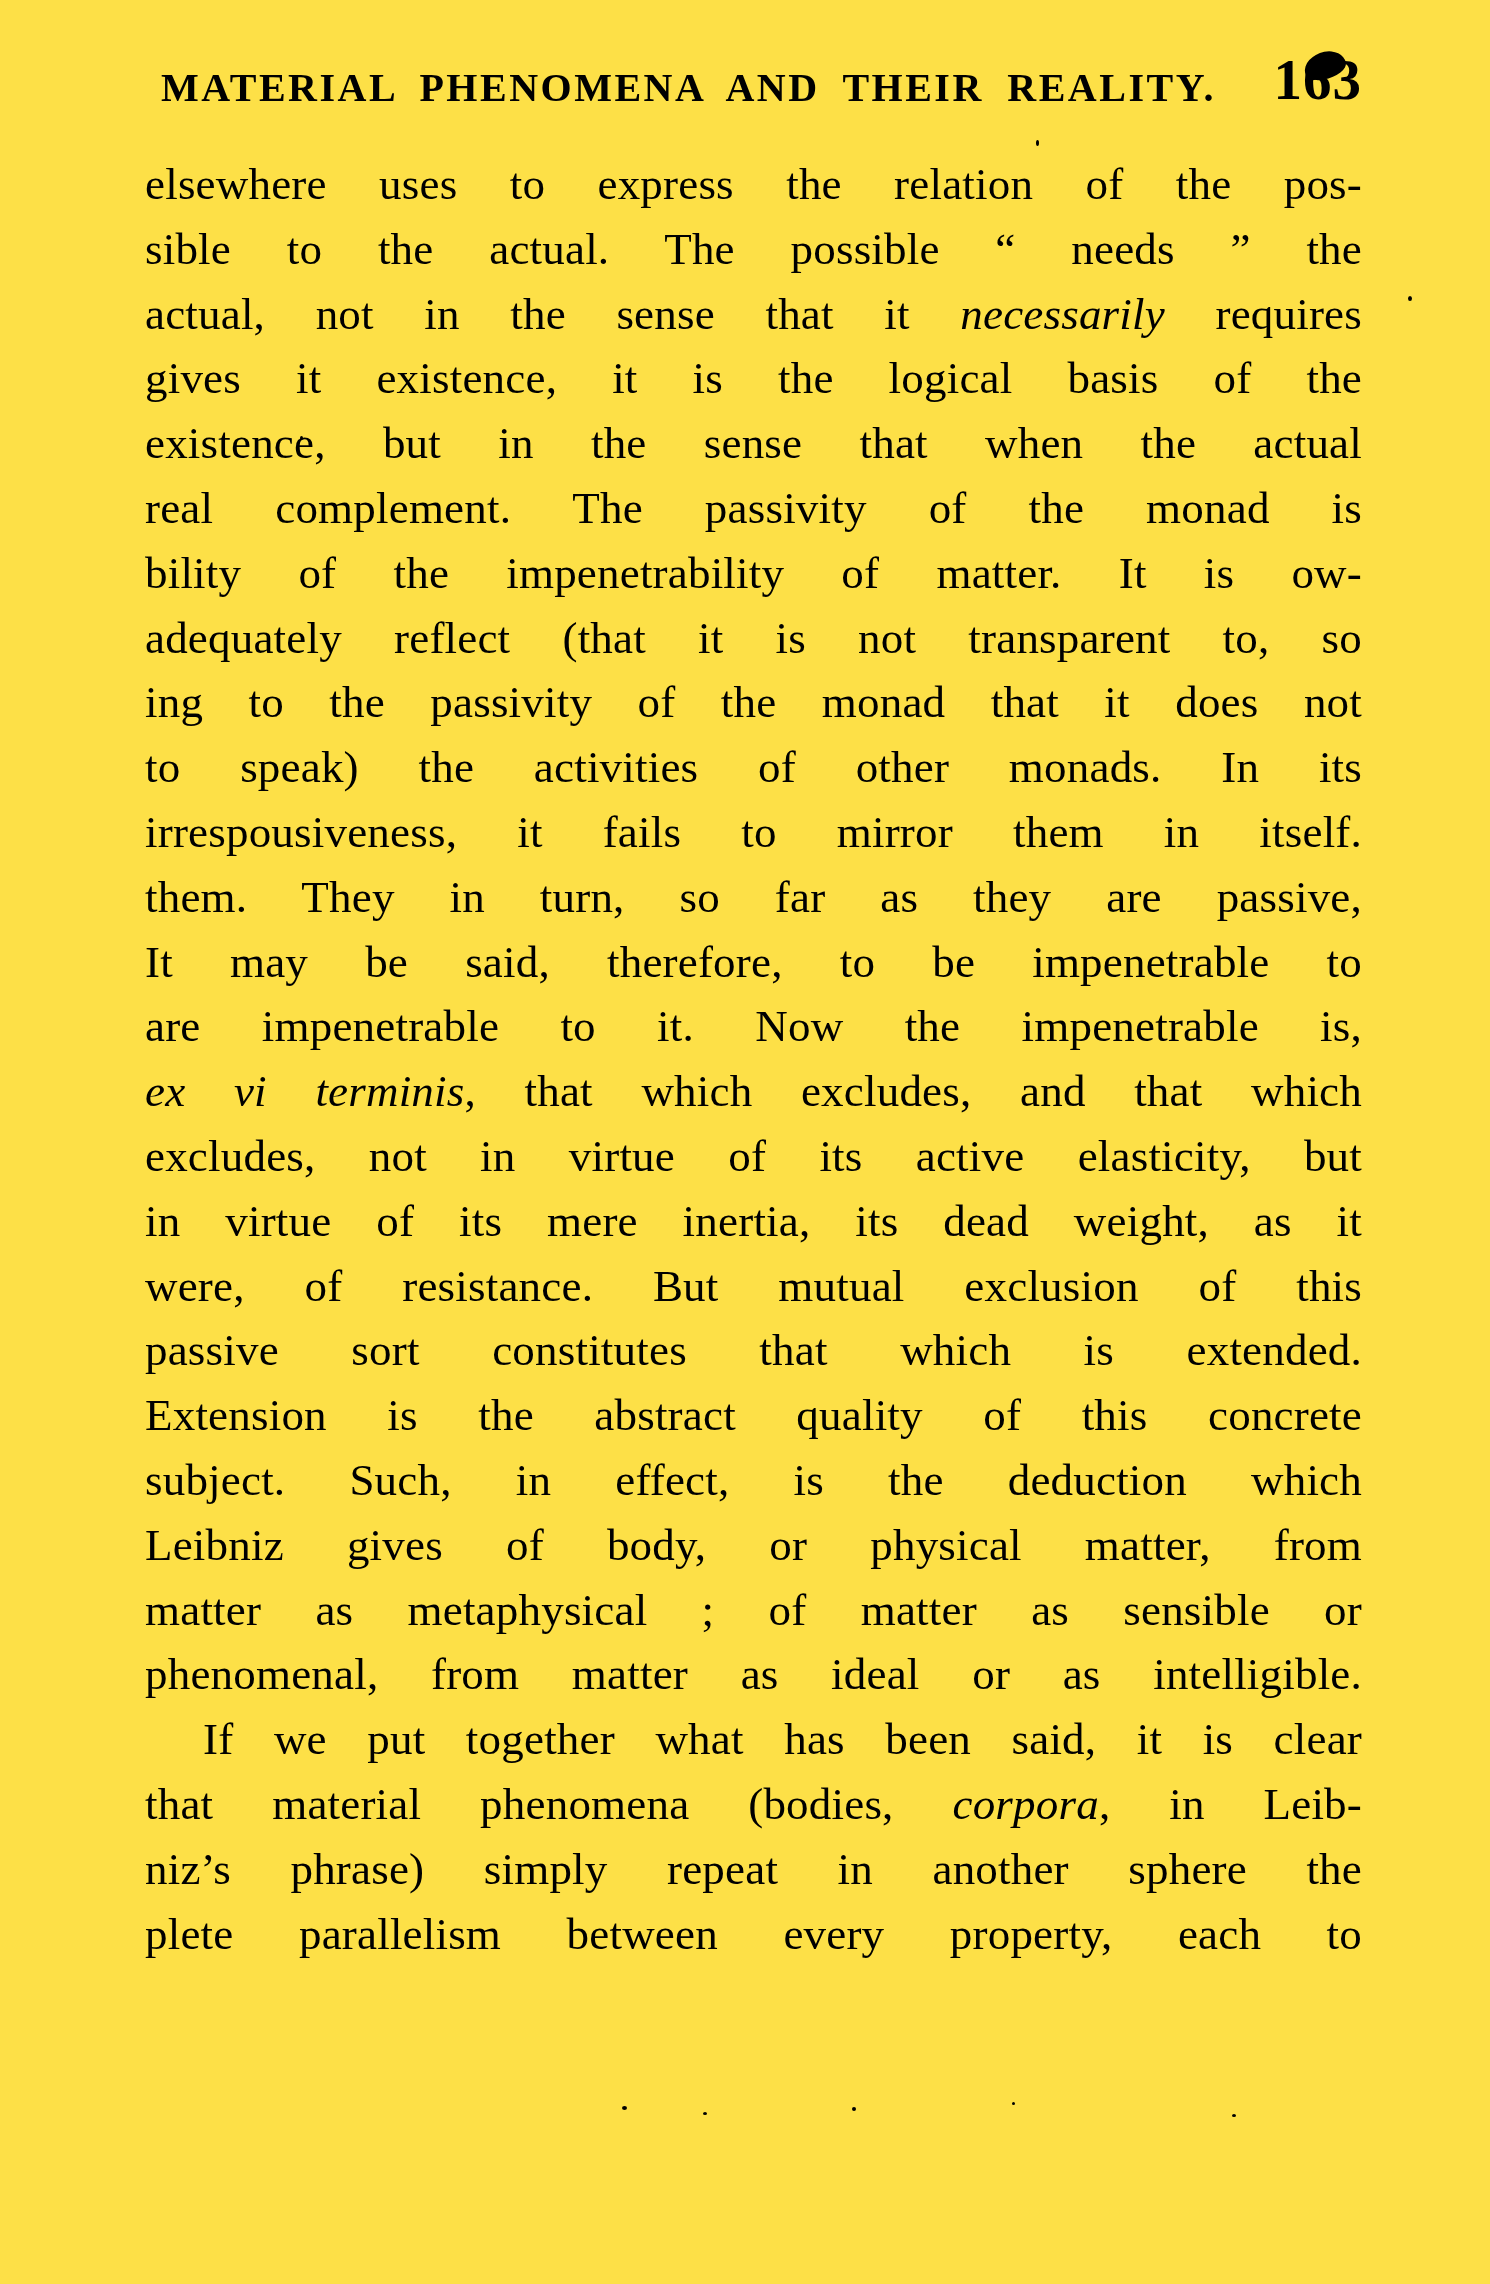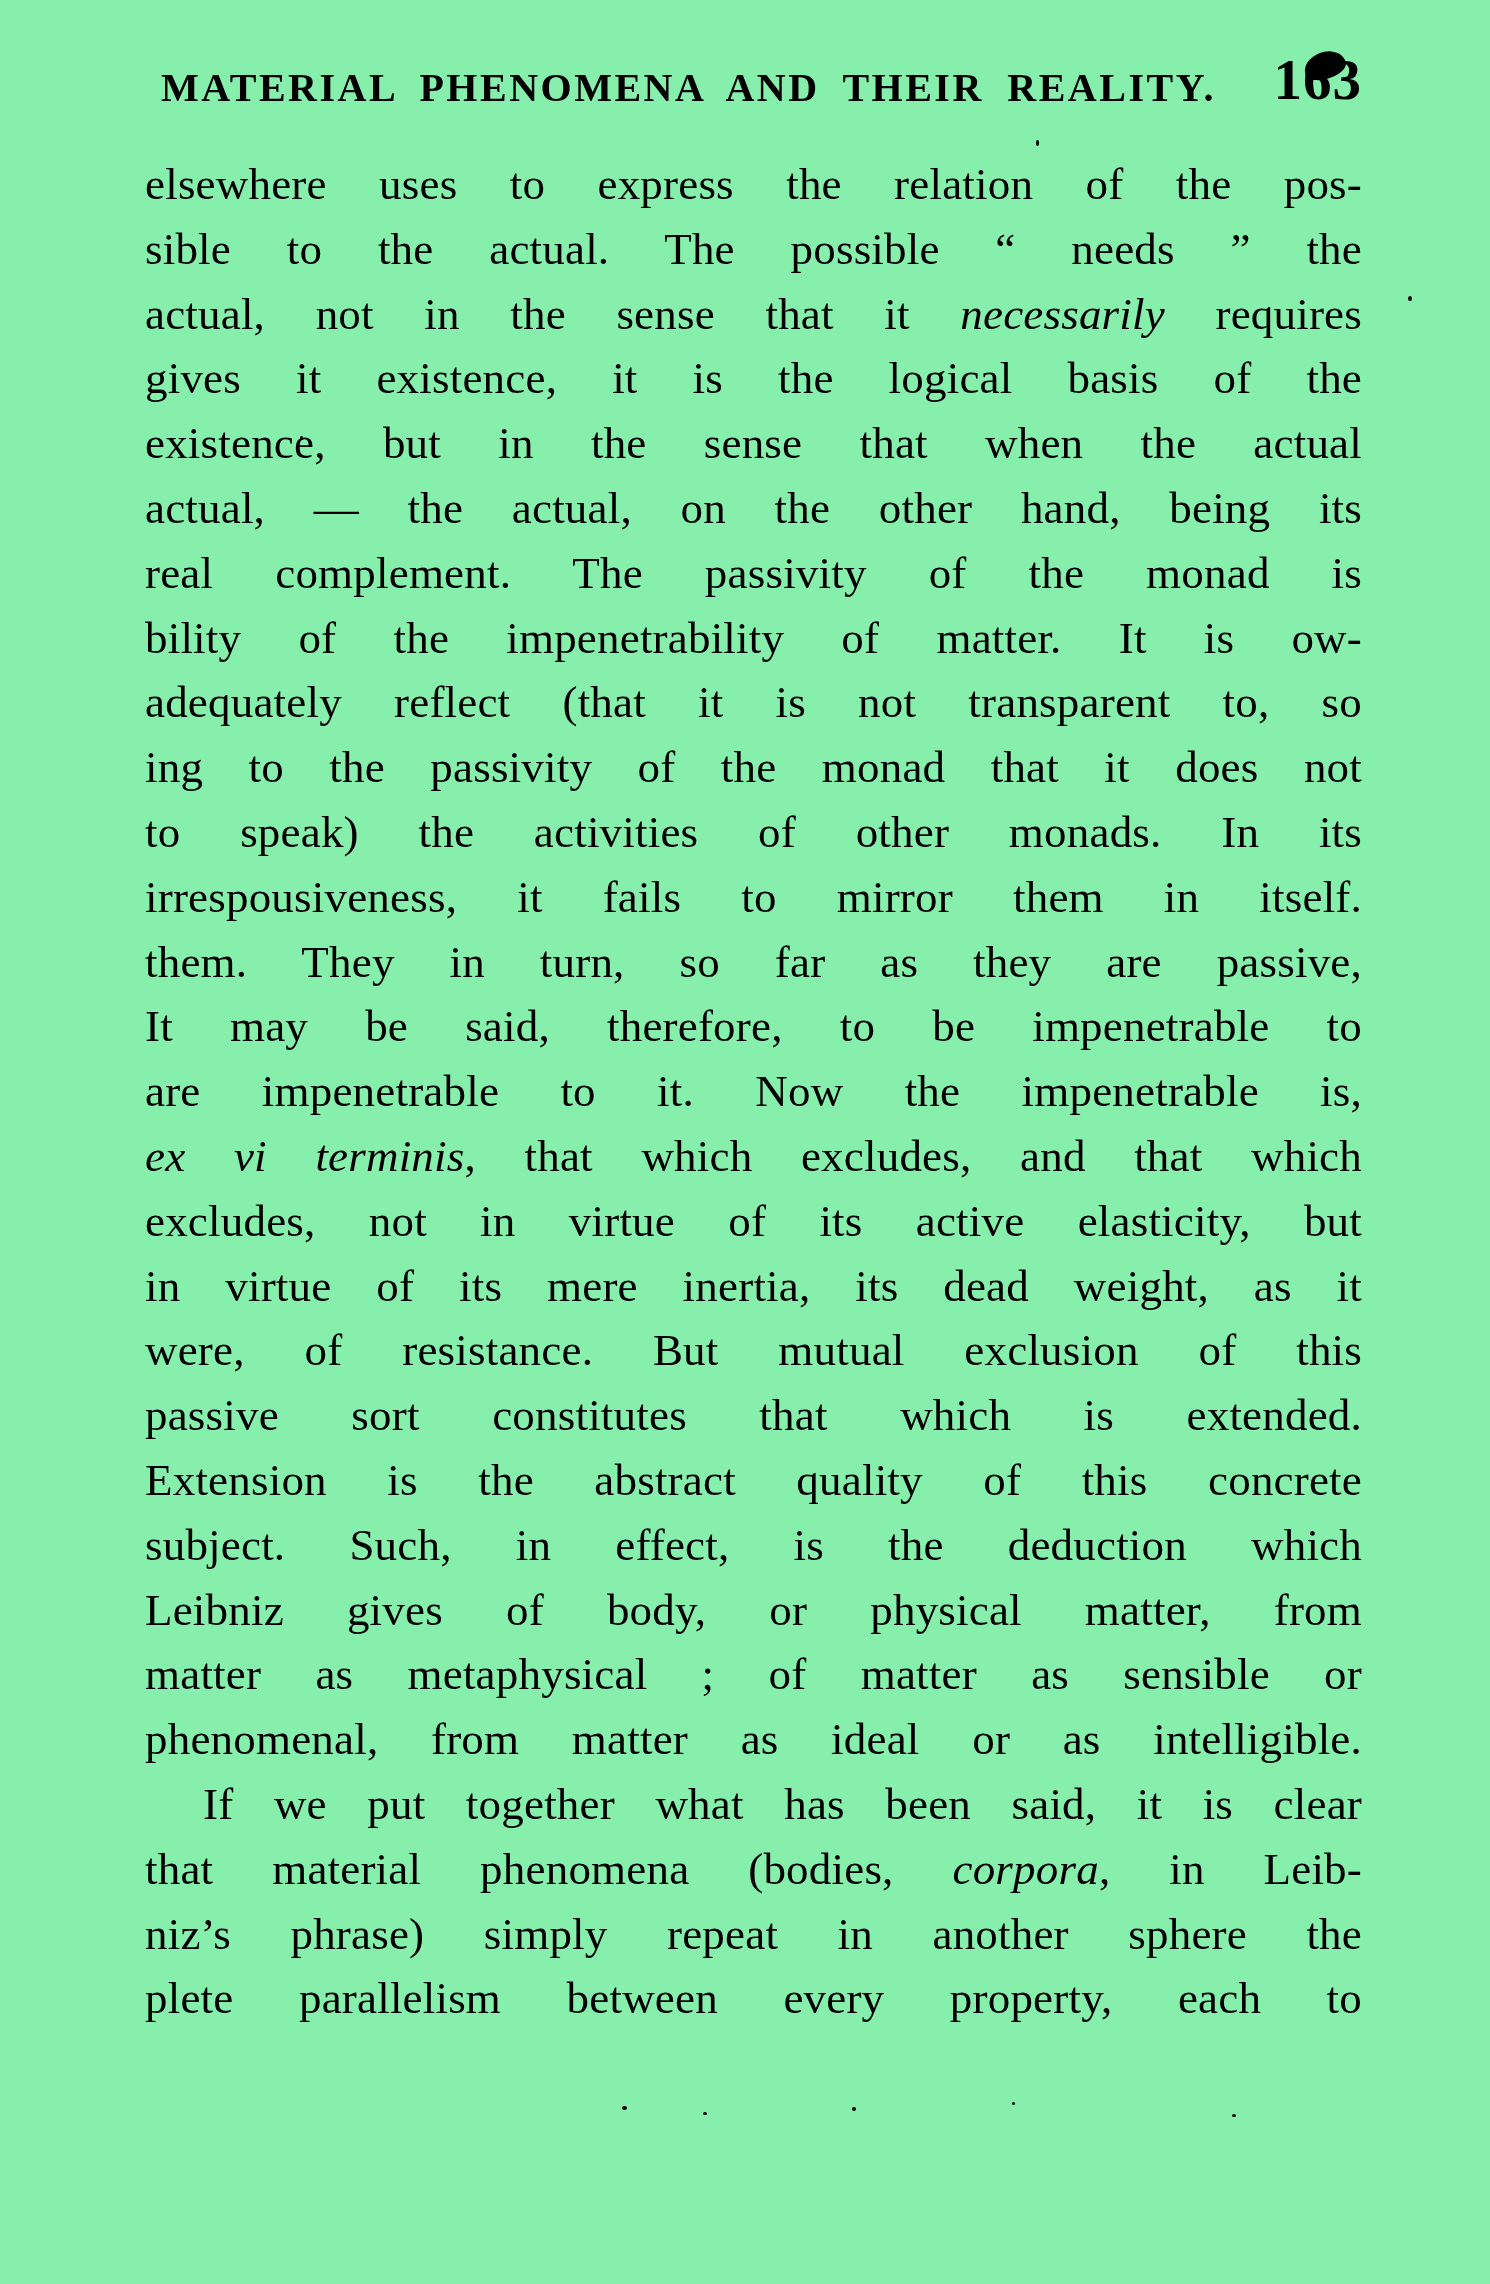--- a/index.html
+++ b/index.html
@@ -4,21 +4,21 @@
 <style>
   html, body {
     margin: 0;
     padding: 0;
     background: #ffffff;
   }
   .page {
     position: relative;
     width: 1490px;
     height: 2284px;
-    background: #86efac;
+    background: #fde047;
     color: #000000;
     font-family: "Liberation Serif", "DejaVu Serif", serif;
     overflow: hidden;
   }
   .running-head {
     position: absolute;
     top: 56px;
     left: 145px;
     width: 1217px;
     height: 56px;
@@ -91,21 +91,20 @@
     <span class="folio">163</span>
     <span class="smudge"></span>
   </div>
 
   <div class="text-block">
       <div class="line"><span class="">elsewhere uses to express the relation of the pos-</span></div>
       <div class="line"><span class="">sible to the actual.  The possible “ needs ” the</span></div>
       <div class="line"><span class="">actual, not in the sense that it </span><span class="italic">necessarily</span><span class=""> requires</span></div>
       <div class="line"><span class="">gives it existence, it is the logical basis of the</span></div>
       <div class="line"><span class="">existence, but in the sense that when the actual</span></div>
-      <div class="line"><span class="">actual, — the actual, on the other hand, being its</span></div>
       <div class="line"><span class="">real complement.  The passivity of the monad is</span></div>
       <div class="line"><span class="">bility of the impenetrability of matter.  It is ow-</span></div>
       <div class="line"><span class="">adequately reflect (that it is not transparent to, so</span></div>
       <div class="line"><span class="">ing to the passivity of the monad that it does not</span></div>
       <div class="line"><span class="">to speak) the activities of other monads.  In its</span></div>
       <div class="line"><span class="">irrespousiveness, it fails to mirror them in itself.</span></div>
       <div class="line"><span class="">them.  They in turn, so far as they are passive,</span></div>
       <div class="line"><span class="">It may be said, therefore, to be impenetrable to</span></div>
       <div class="line"><span class="">are impenetrable to it.  Now the impenetrable is,</span></div>
       <div class="line"><span class="italic">ex vi terminis</span><span class="">, that which excludes, and that which</span></div>

